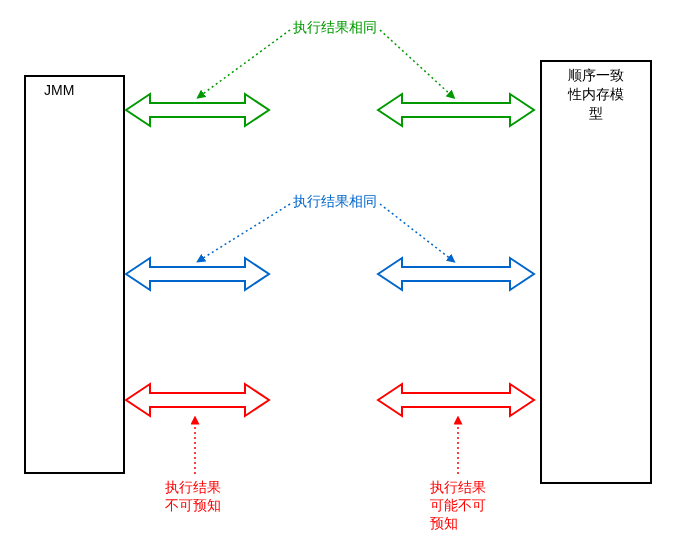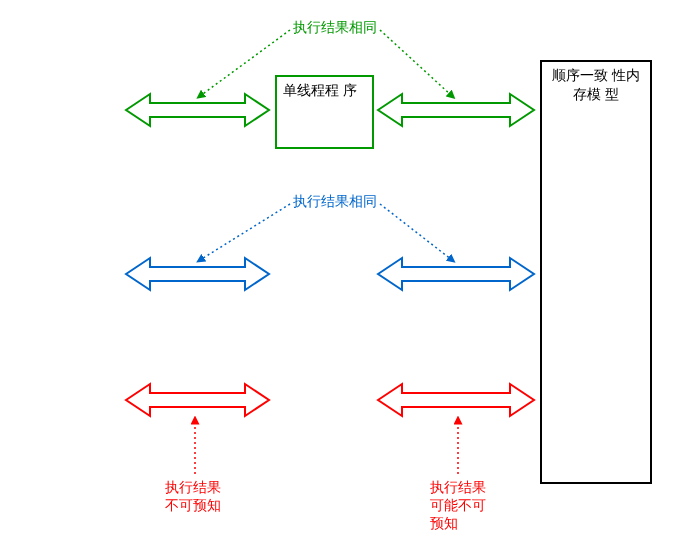--- a/index.html
+++ b/index.html
@@ -1,37 +1,36 @@
 <!DOCTYPE html>
 <html><head>
 <meta charset="utf-8">
 <style>
   html,body{margin:0;padding:0;}
   body{font-family:"Microsoft YaHei","SimSun",sans-serif;font-size:14px;color:#000;}
   .canvas{position:relative;width:683px;height:540px;background:#fff;}
   .box{position:absolute;border:2px solid #000;background:#fff;}
-  .box .inner{padding:4px 6px;line-height:1.35;}
+  .box .inner{padding:4px 18px;line-height:1.35;}
   .lbl{position:absolute;line-height:1.3;white-space:pre;}
 </style>
 </head>
 <body>
 
 <div class="canvas">
 
+  <div class="box" style="left:24px;top:75px;width:97px;height:395px;">
+    <div class="inner">JMM</div>
+  </div>
 
   <div class="box" style="left:540px;top:60px;width:108px;height:420px;">
     <div class="inner" style="text-align:center;">顺序一致
 性内存模
 型</div>
   </div>
 
-  <div class="box" style="left:275px;top:75px;width:95px;height:70px;border-color:#009900;">
-    <div class="inner">单线程程
-序</div>
-  </div>
 
 
 
   <div class="lbl" style="left:293px;top:18px;color:#009900;">执行结果相同</div>
   <div class="lbl" style="left:293px;top:192px;color:#0066cc;">执行结果相同</div>
   <div class="lbl" style="left:165px;top:478px;color:#ff0000;">执行结果
 不可预知</div>
   <div class="lbl" style="left:430px;top:478px;color:#ff0000;">执行结果
 可能不可
 预知</div>

